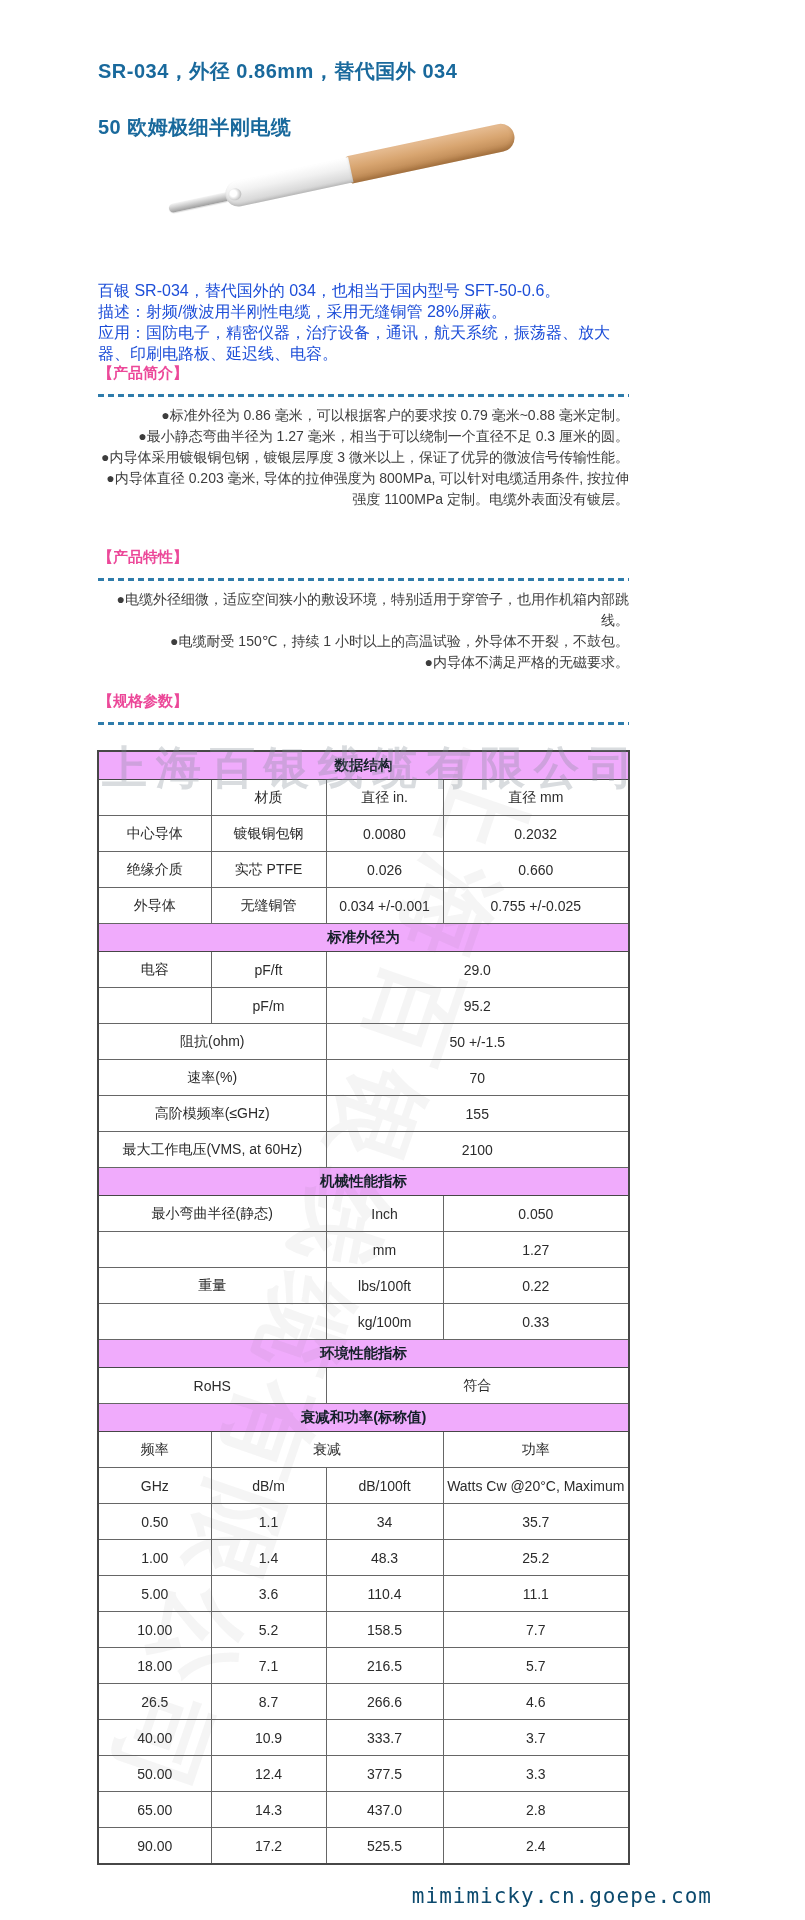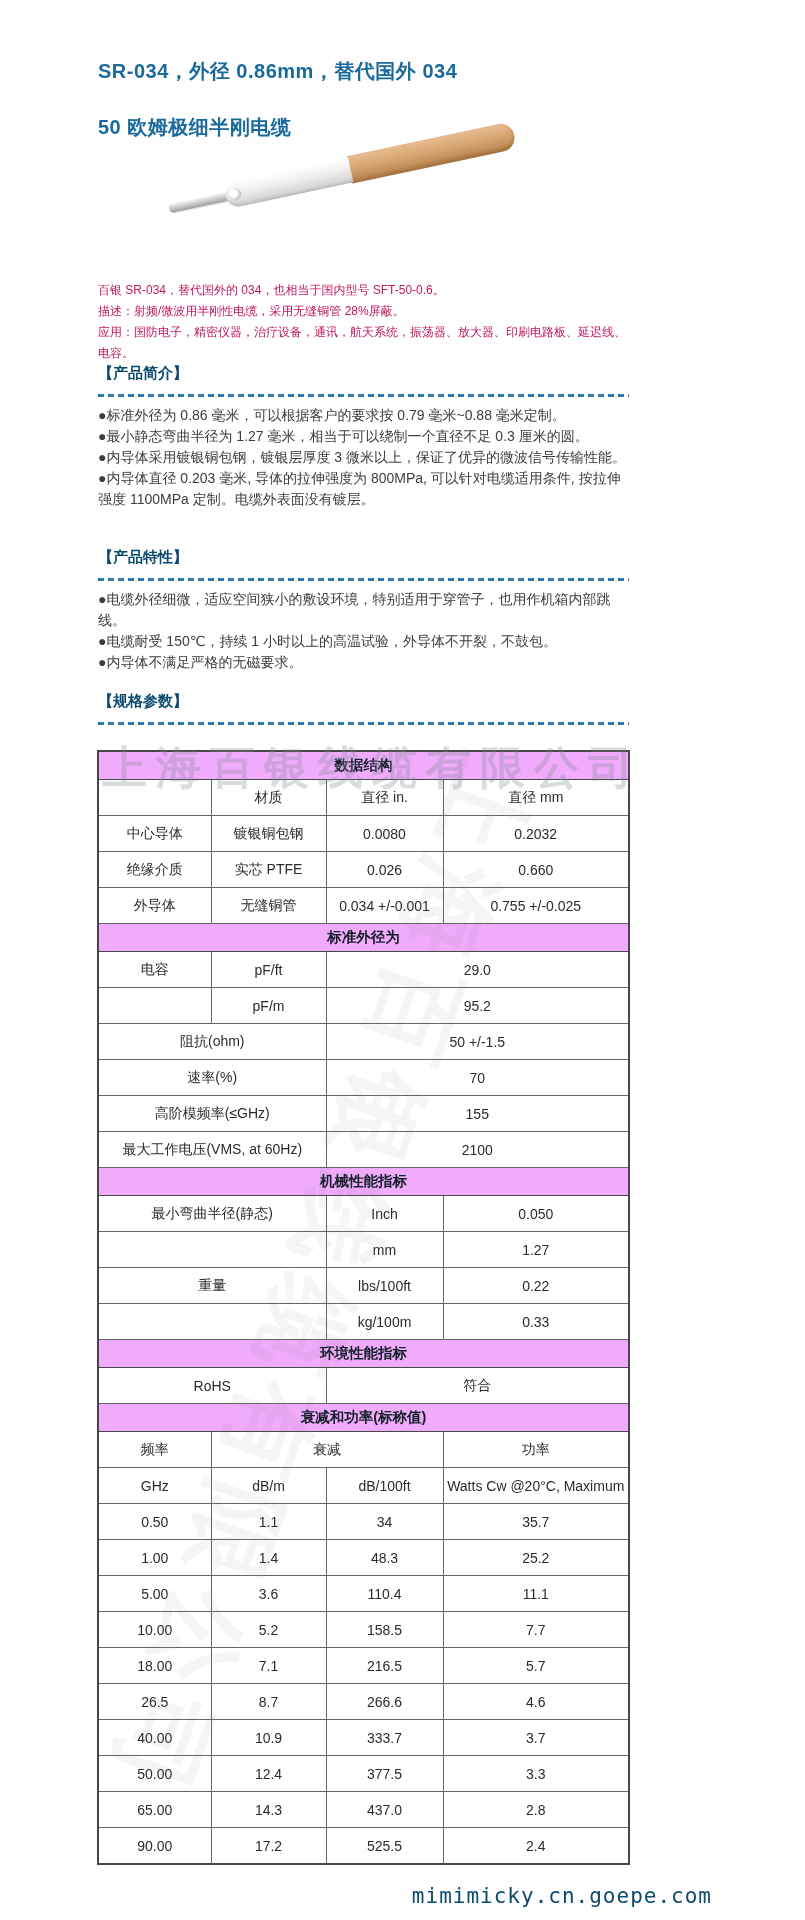--- a/index.html
+++ b/index.html
@@ -19,28 +19,28 @@
        box-shadow:0 1px 1px rgba(0,0,0,0.15);}
   .tube{width:128px;height:26px;border-radius:13px 0 0 13px;position:relative;z-index:2;
         background:linear-gradient(180deg,#ffffff 0%,#f1f1f1 40%,#cfcfcf 100%);
         box-shadow:inset 0 -2px 3px rgba(0,0,0,0.12);}
   .tube::before{content:"";position:absolute;left:3px;top:7px;width:13px;height:12px;border-radius:50%;
         background:radial-gradient(circle at 40% 40%,#ffffff 30%,#bdbdbd 75%,#8f8f8f 100%);}
   .copper{width:170px;height:28px;margin-left:-3px;border-radius:3px 14px 14px 3px;
         background:linear-gradient(180deg,#e7bd93 0%,#d8a570 45%,#b7824d 100%);
         box-shadow:inset 0 -3px 4px rgba(90,50,10,0.25);}
 
-  .intro{position:absolute;left:98px;top:280px;width:537px;font-size:12px;line-height:21px;color:#be185d;}
+  .intro{position:absolute;left:98px;top:280px;width:537px;font-size:16px;line-height:21px;color:#1d4ed8;}
 
   .section{position:absolute;left:98px;width:531px;}
-  .sec-heading{font-size:15px;font-weight:bold;color:#0c4a6e;margin:0 0 11px 0;}
+  .sec-heading{font-size:15px;font-weight:bold;color:#ec4899;margin:0 0 11px 0;}
   .dash{height:3px;margin-bottom:8px;
         background:repeating-linear-gradient(90deg,#2f7cab 0 6px,transparent 6px 10px);}
   .bullets{font-size:14px;line-height:21px;color:#3d3d3d;}
-  .bullets div{margin:0;}
+  .bullets div{margin:0;text-align:right;}
 
   table.spec{position:absolute;left:97px;top:750px;width:531px;border-collapse:collapse;table-layout:fixed;
         font-size:14px;color:#2b2b2b;border:2px solid #474747;}
   table.spec td{border:1px solid #666;text-align:center;height:35px;padding:0 3px;background:#fff;
         overflow:hidden;white-space:nowrap;}
   table.spec tr.sec-row td{background:#f0abfc;color:#141f28;font-weight:bold;height:27px;border-color:#474747;font-size:14.5px;}
 
   .watermark-h{position:absolute;left:102px;top:738px;width:560px;font-size:45px;font-weight:bold;
         letter-spacing:9px;color:rgba(130,140,148,0.30);z-index:5;pointer-events:none;white-space:nowrap;}
   .watermark-d{position:absolute;left:560px;top:780px;font-size:96px;font-weight:bold;

